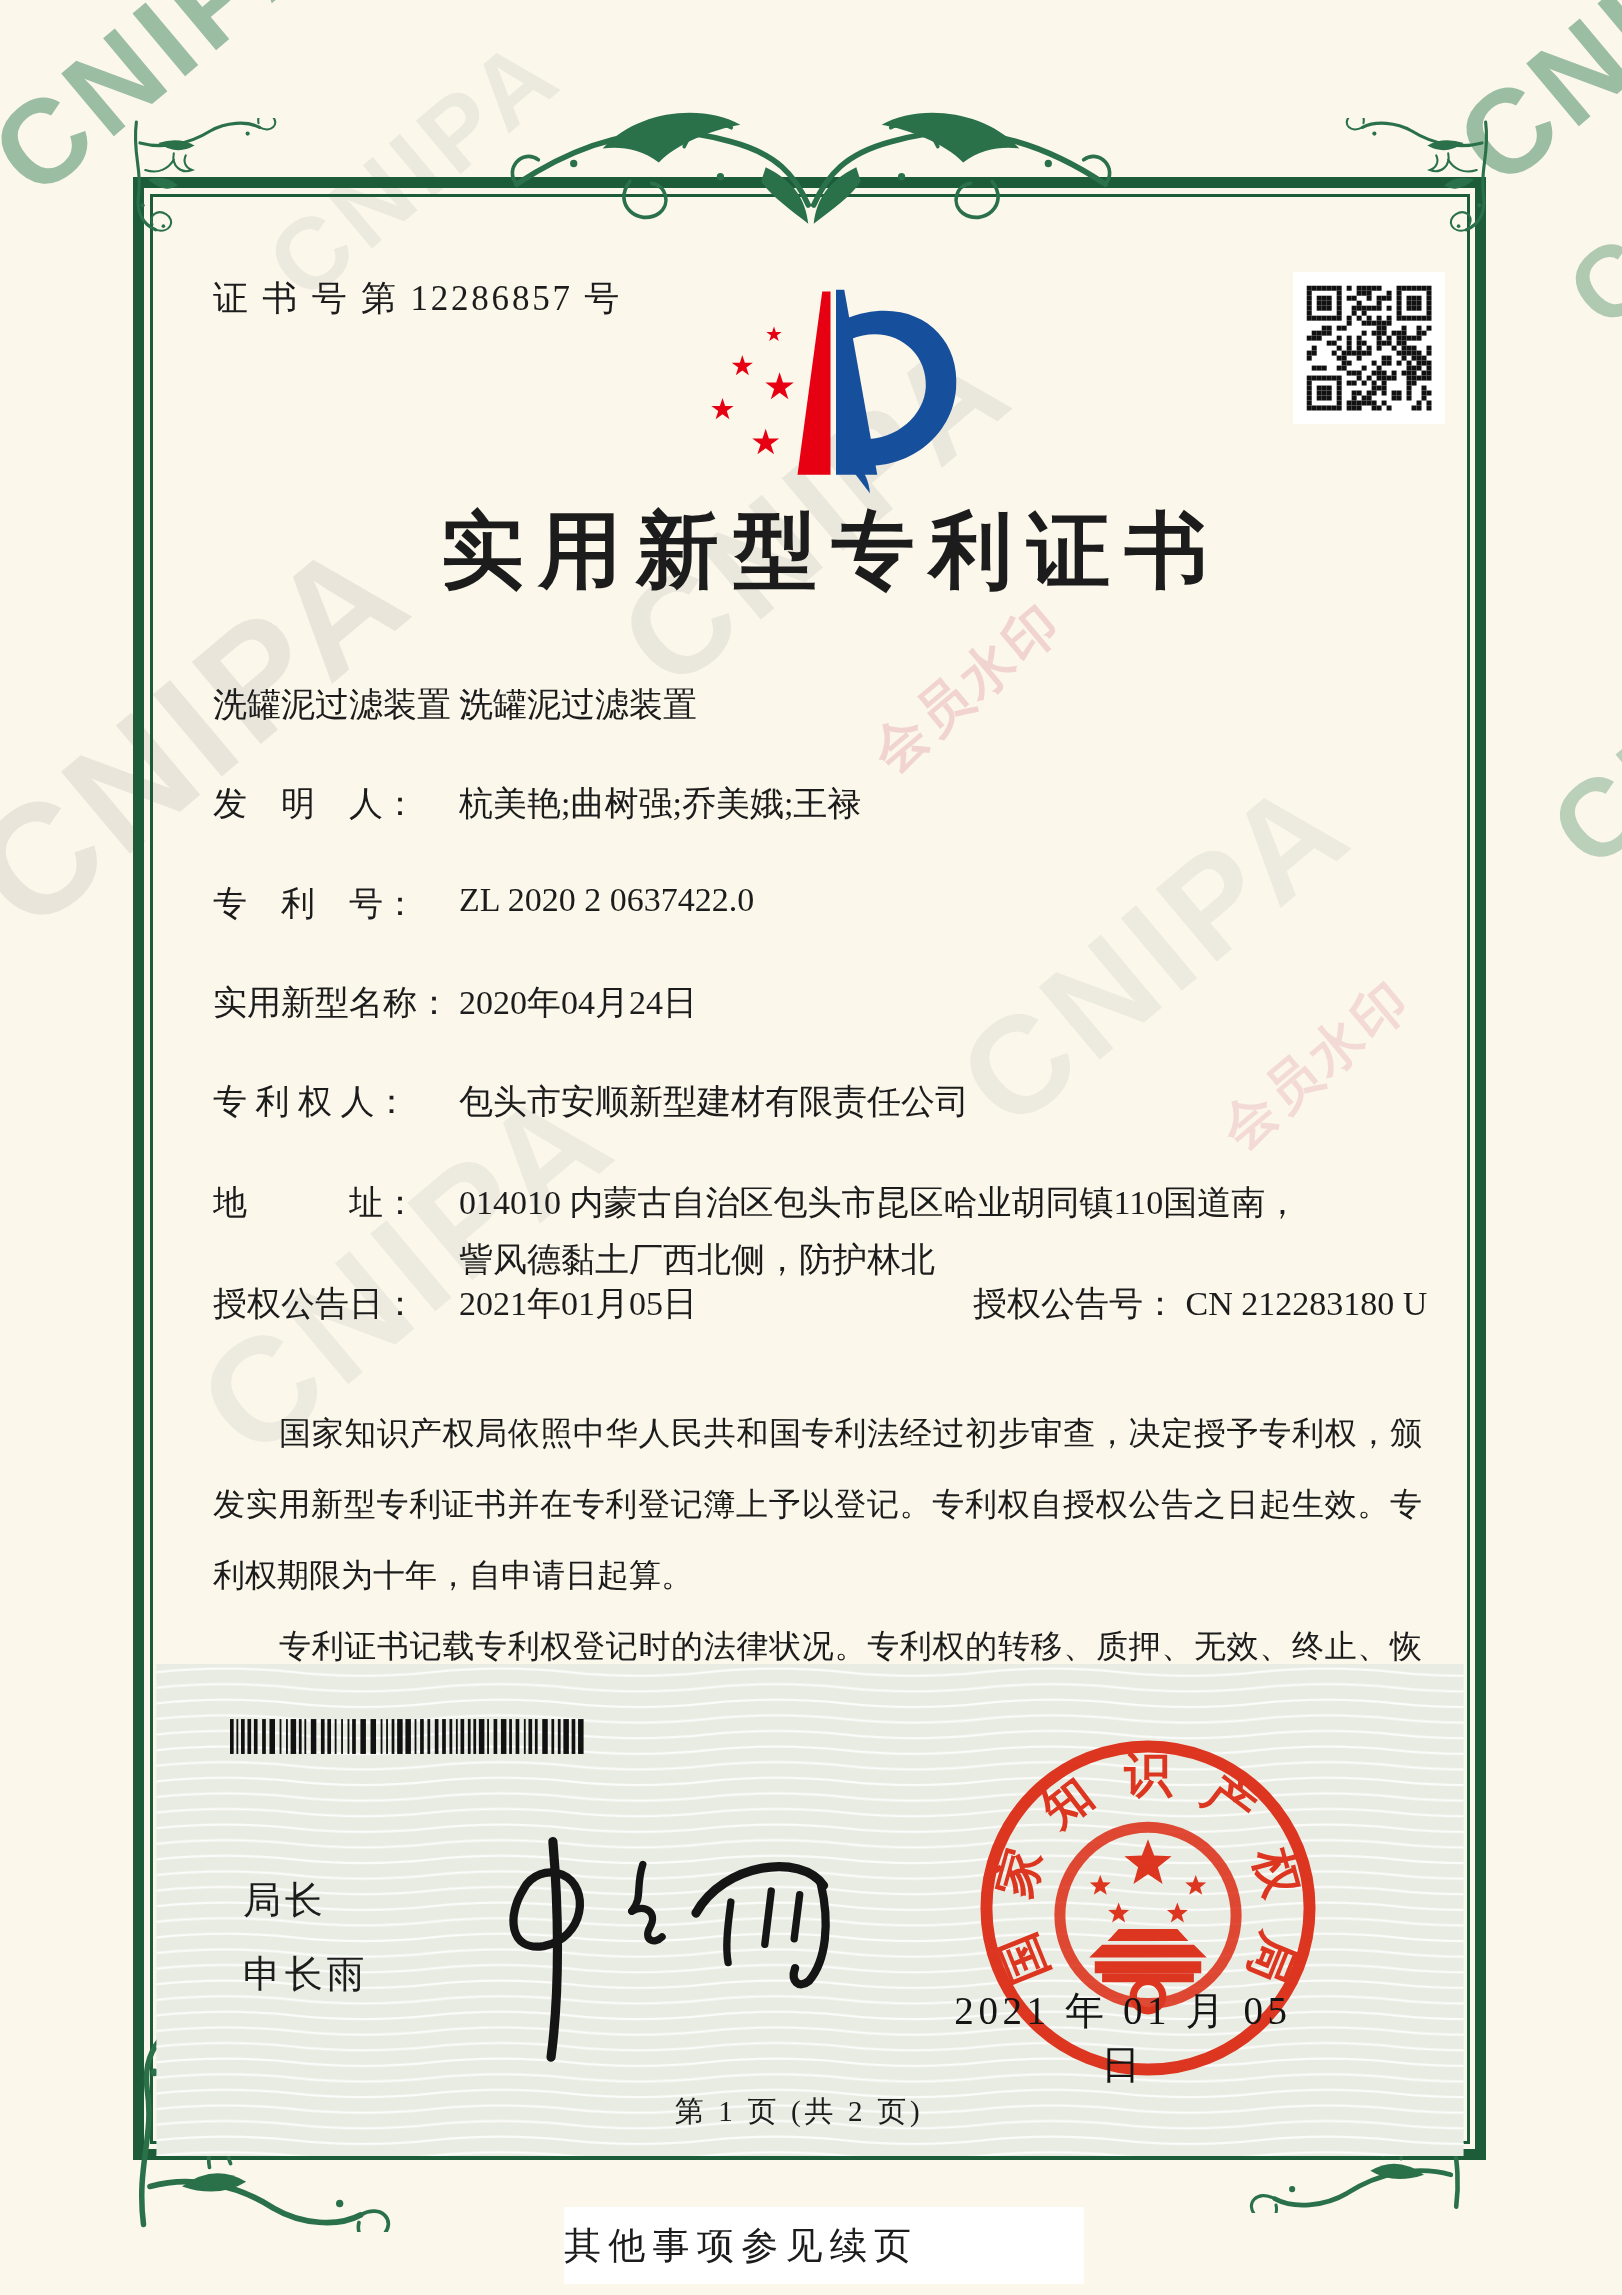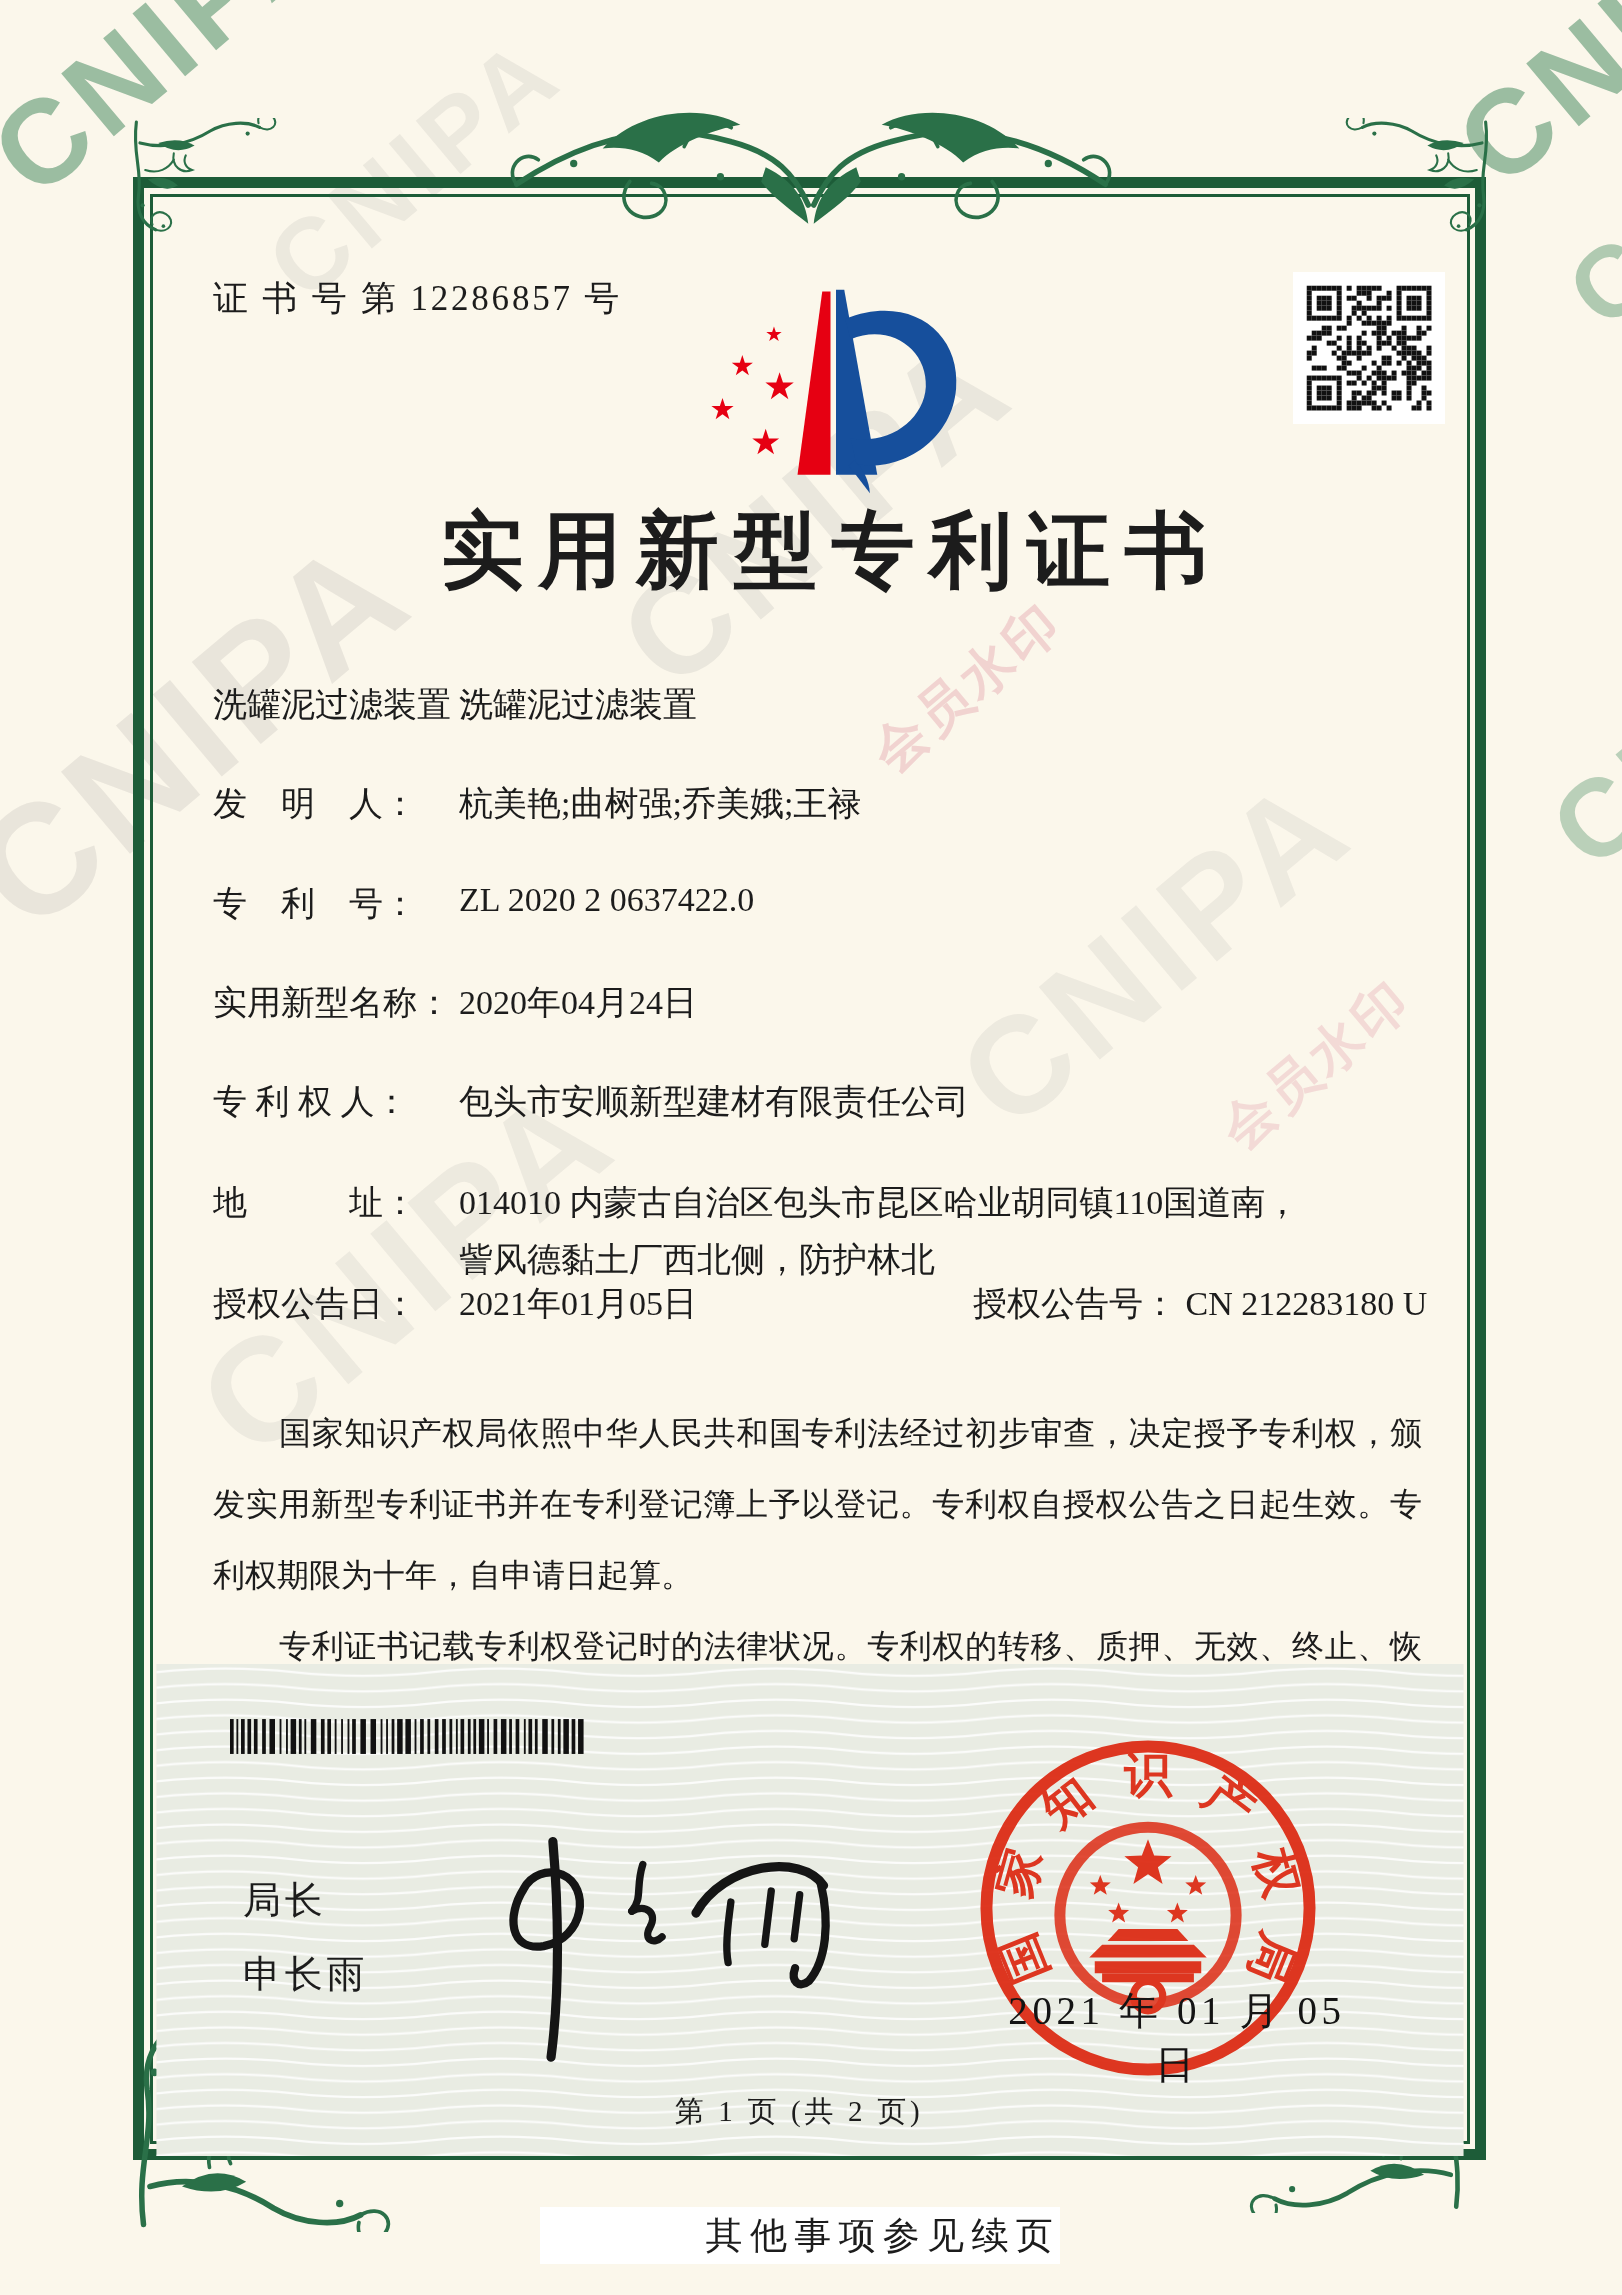--- a/index.html
+++ b/index.html
@@ -30,25 +30,25 @@
   .paras{position:absolute;left:213px;top:1398px;width:1209px;font-size:32px;
          line-height:71px;text-align:justify;}
   .paras p{margin:0;text-indent:66px;}
   
   .wavezone{position:absolute;left:156px;top:1664px;width:1308px;height:492px;}
   .barcode{position:absolute;left:230px;top:1719px;width:360px;height:35px;}
   .director{position:absolute;left:243px;font-size:38px;letter-spacing:3.7px;
             font-family:"Liberation Sans","DejaVu Sans",sans-serif;font-weight:500;}
   .sig{position:absolute;left:496px;top:1823px;width:367px;height:248px;}
   .seal{position:absolute;left:969px;top:1729px;width:358px;height:358px;opacity:.94;}
-  .sealdate{position:absolute;left:998px;top:1984px;width:358px;text-align:center;
+  .sealdate{position:absolute;left:944px;top:1984px;width:358px;text-align:center;
             font-size:39px;letter-spacing:4.6px;color:#141414;z-index:6;}
   .pageinfo{position:absolute;left:0;top:2092px;width:1598px;text-align:center;font-size:29px;letter-spacing:3.7px;}
-  .contstrip{position:absolute;left:540px;top:2207px;width:520px;height:57px;background:#ffffff;
-             display:flex;align-items:center;justify-content:flex-end;}
+  .contstrip{position:absolute;left:564px;top:2207px;width:520px;height:77px;background:#ffffff;
+             display:flex;align-items:center;justify-content:flex-start;}
   .contstrip span{font-size:37px;letter-spacing:7.3px;}
   .z2{z-index:2;} .z3{z-index:3;}
 </style>
 </head>
 <body>
 
 <div class="page">
 
   <div class="wm" style="left:-37px;top:-27.5px;font-size:119px;color:rgba(38,118,70,.45);">CNIPA</div>
   <div class="wm" style="left:243px;top:110px;font-size:101px;color:rgba(140,140,140,.13);">CNIPA</div>

